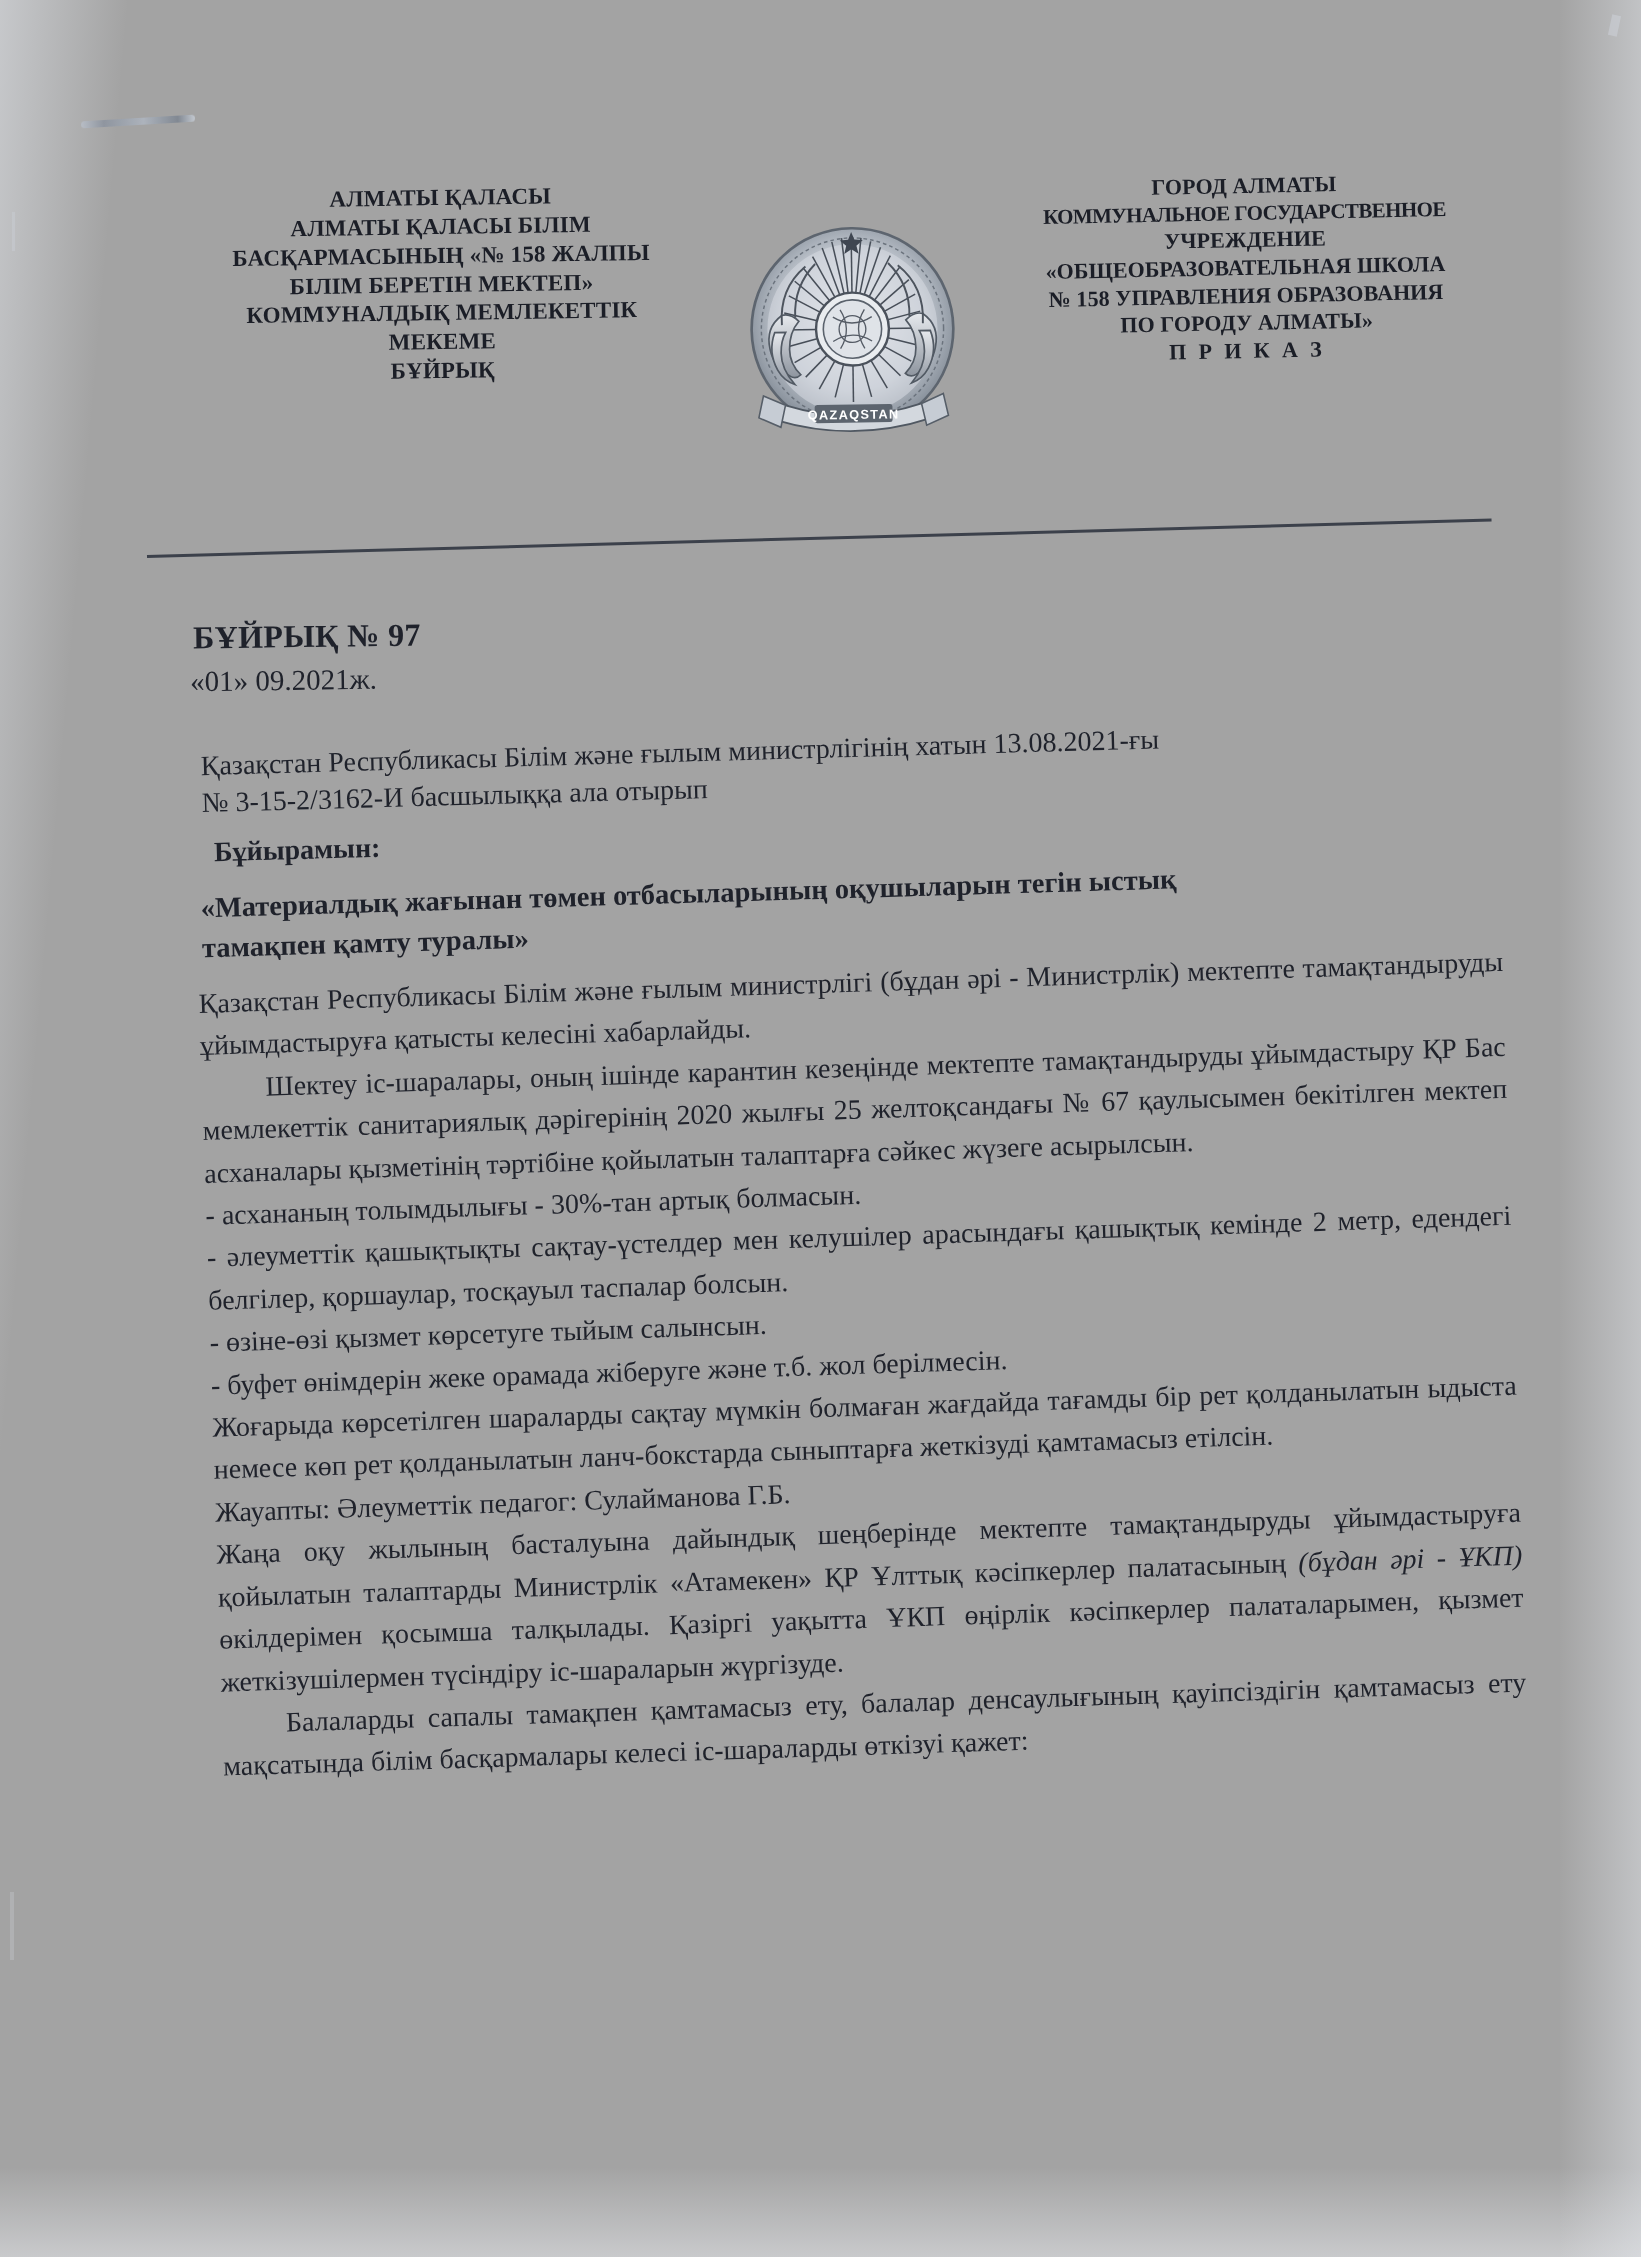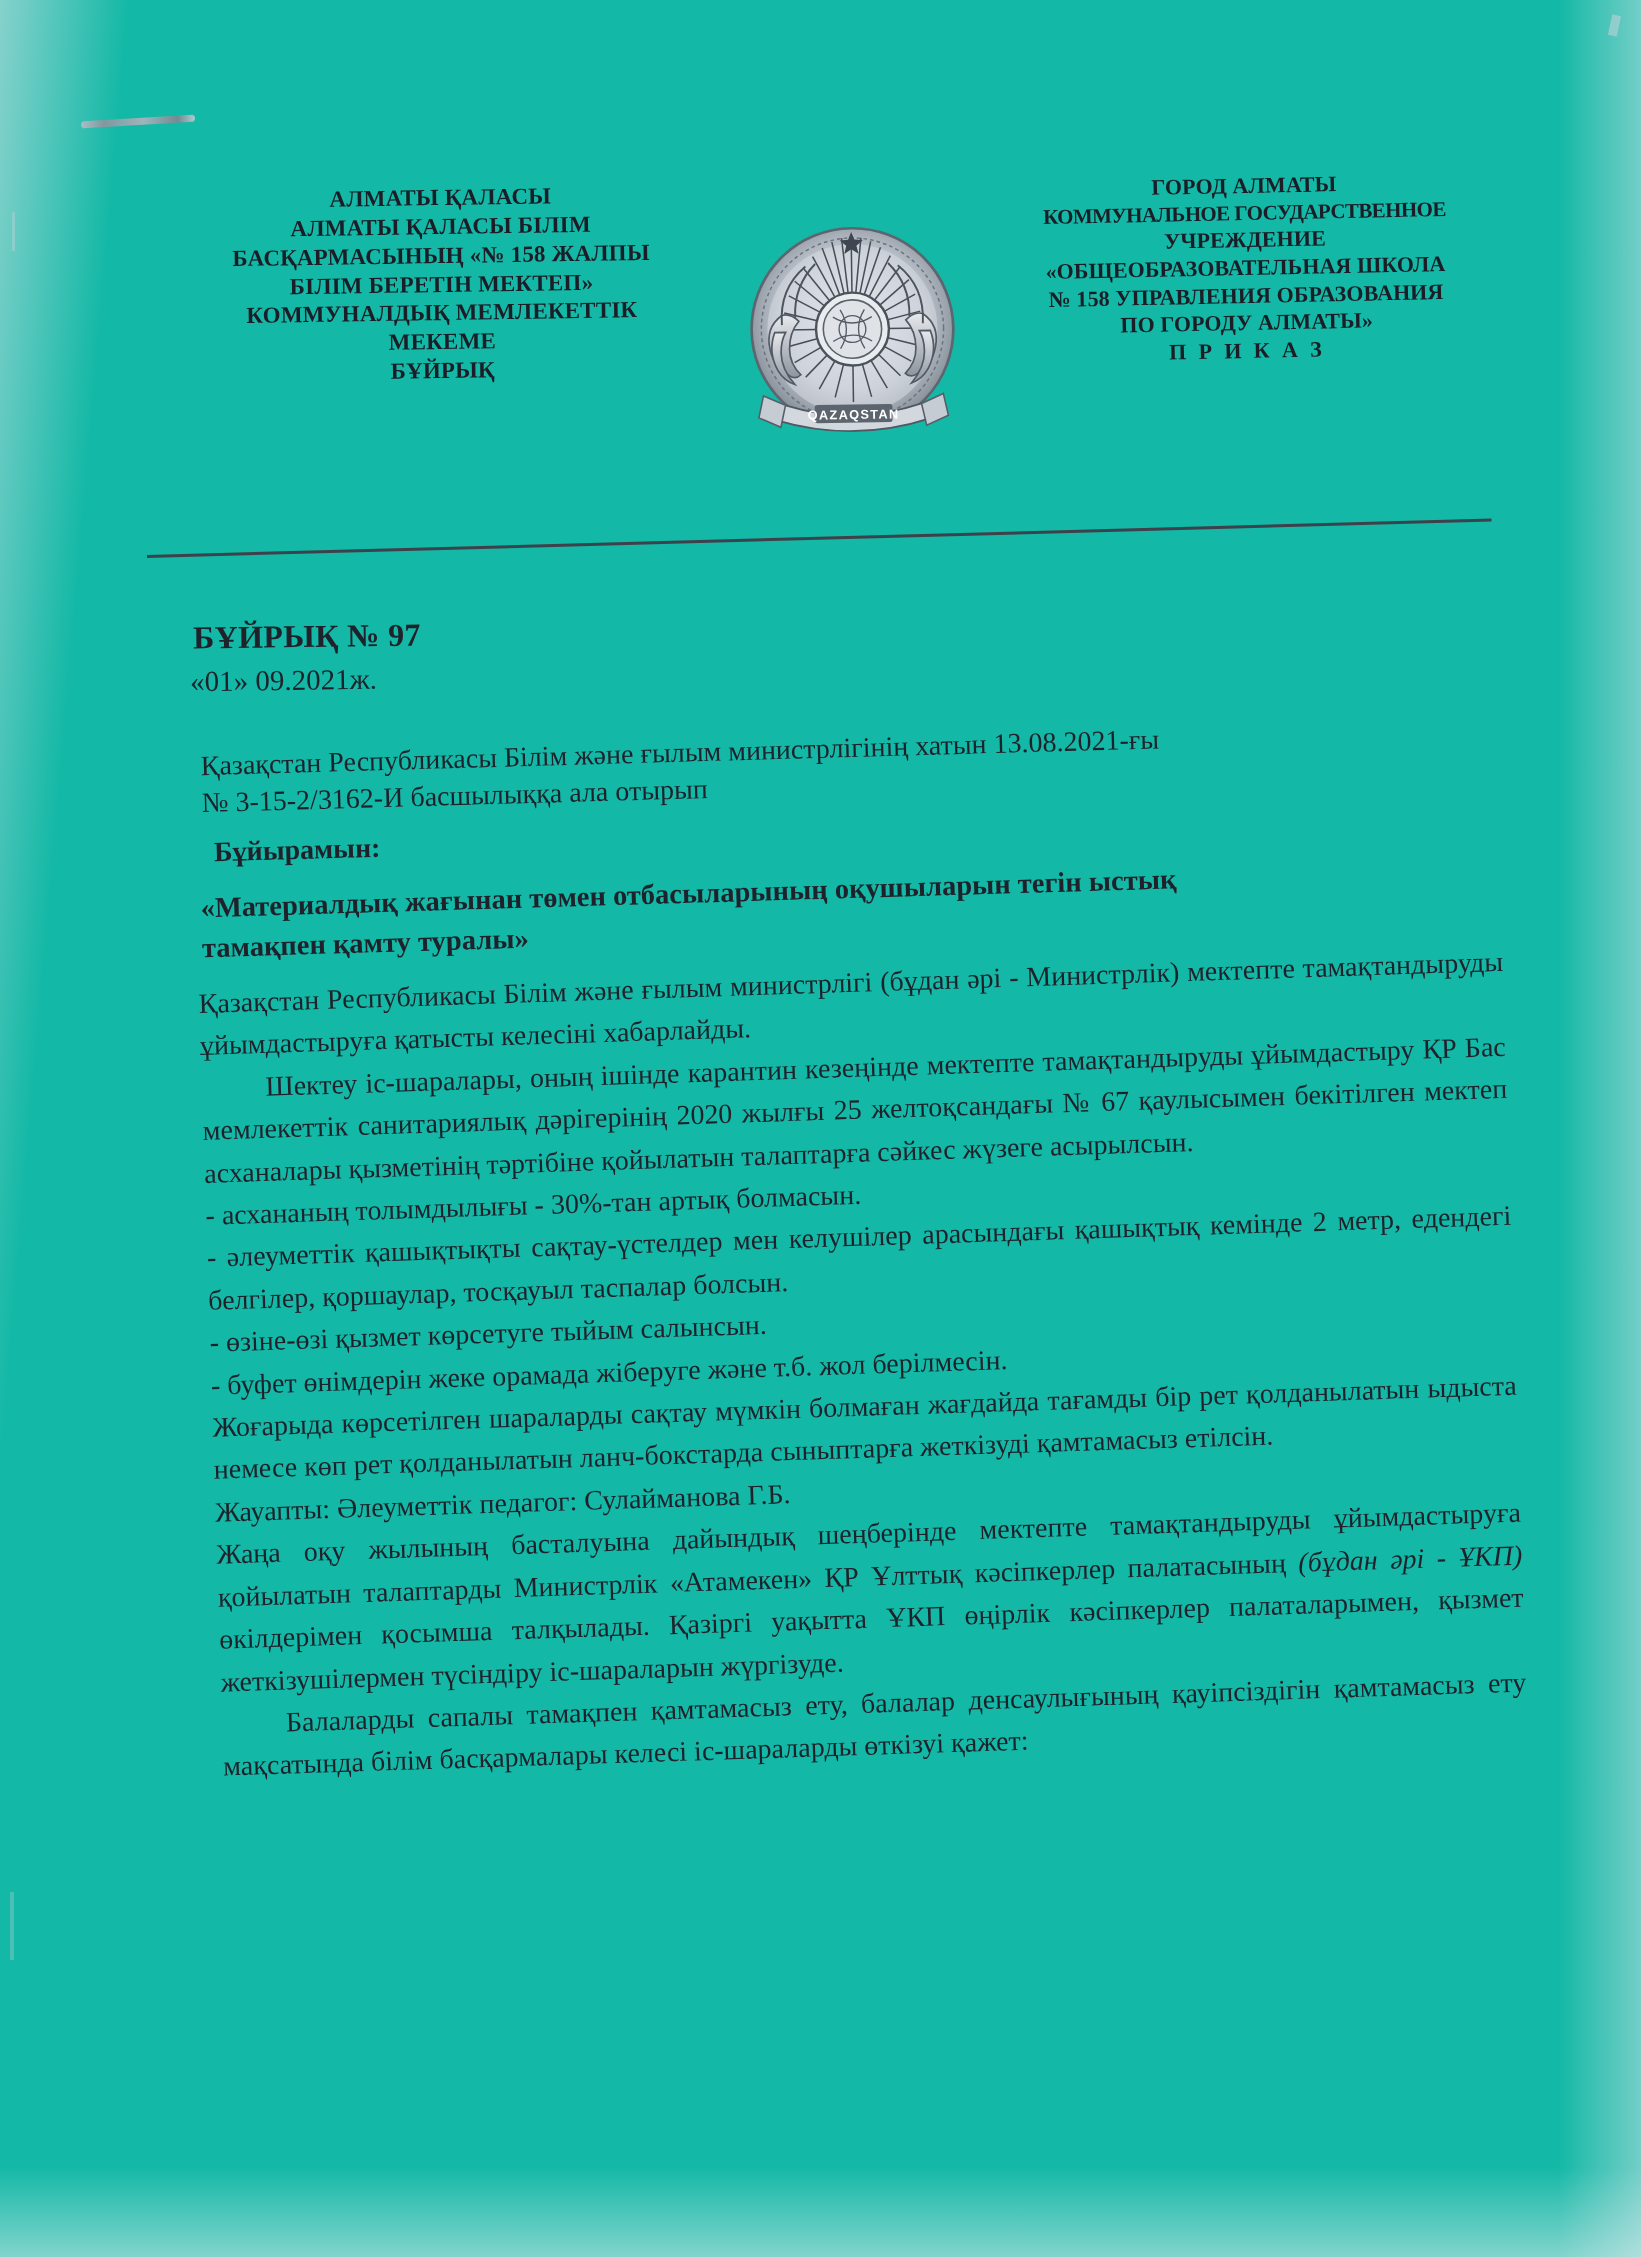--- a/index.html
+++ b/index.html
@@ -5,21 +5,21 @@
 <style>
   html, body {
     margin: 0;
     padding: 0;
     background: #ffffff;
   }
   #page {
     position: relative;
     width: 1641px;
     height: 2257px;
-    background: #14b8a6;
+    background: #a3a3a3;
     overflow: hidden;
     font-family: "Liberation Serif", "DejaVu Serif", serif;
     color: #1f222b;
   }
   
   .paper-tint {
     position: absolute;
     inset: 0;
     background:
       linear-gradient(95deg, rgba(228,231,236,0.55) 0%, rgba(255,255,255,0) 7%),

